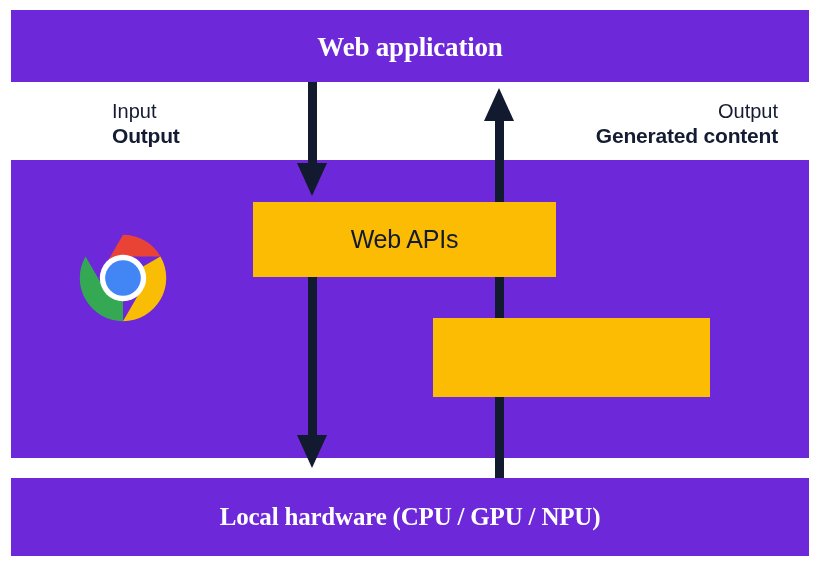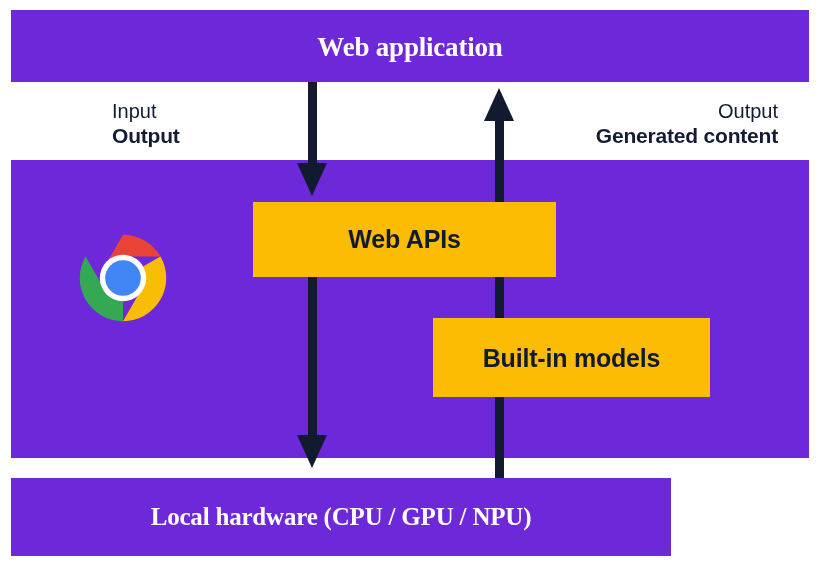--- a/index.html
+++ b/index.html
@@ -35,21 +35,21 @@
   }
   .band-middle {
     left: 11px;
     top: 160px;
     width: 798px;
     height: 298px;
   }
   .band-bottom {
     left: 11px;
     top: 478px;
-    width: 660px;
+    width: 798px;
     height: 78px;
   }
 
   .band-label {
     position: absolute;
     left: 0;
     right: 0;
     text-align: center;
     color: #ffffff;
     font-weight: bold;
@@ -128,21 +128,21 @@
 
   
   .yellow-box {
     position: absolute;
     background: #fcbc04;
     display: flex;
     align-items: center;
     justify-content: center;
     text-align: center;
     color: #111a2e;
-    font-weight: bold;
+    font-weight: normal;
     letter-spacing: -0.2px;
   }
   .box-web-apis {
     left: 253px;
     top: 202px;
     width: 303px;
     height: 75px;
     font-size: 25px;
     z-index: 3;
   }
@@ -209,21 +209,21 @@
 
   <div class="arrow-shaft shaft-up-1"></div>
   <div class="arrow-head up head-up-1"></div>
 
   <div class="yellow-box box-web-apis">
     <span>Web APIs</span>
   </div>
 
   <div class="yellow-box box-builtin">
     <span>
-      <span>Built-in models</span><br>
+      <br>
     </span>
   </div>
 
   <svg class="chrome-logo" viewBox="0 0 100 100">
 
     <path d="M50 3 A47 47 0 0 1 90.7 26.5 L50 26.5 A23.5 23.5 0 0 0 29.6 38.3 Z" fill="#e94335"></path>
 
     <path d="M90.7 26.5 A47 47 0 0 1 50 97 L70.4 61.7 A23.5 23.5 0 0 0 70.4 38.3 Z" fill="#fabd05"></path>
 
     <path d="M50 97 A47 47 0 0 1 9.3 26.5 L29.6 61.7 A23.5 23.5 0 0 0 50 73.5 Z" fill="#34a853"></path>

